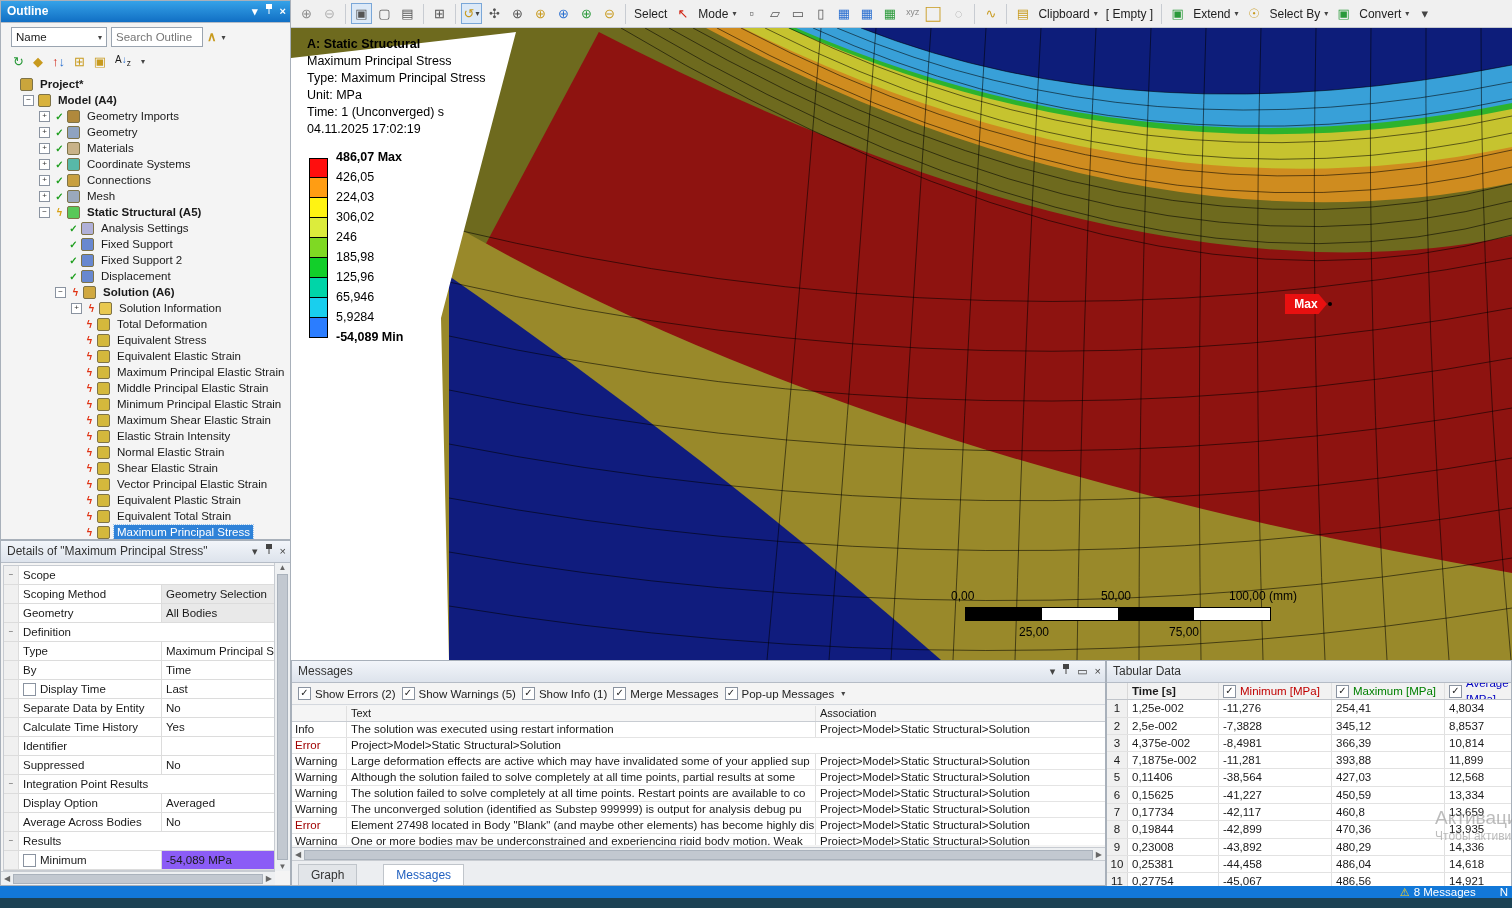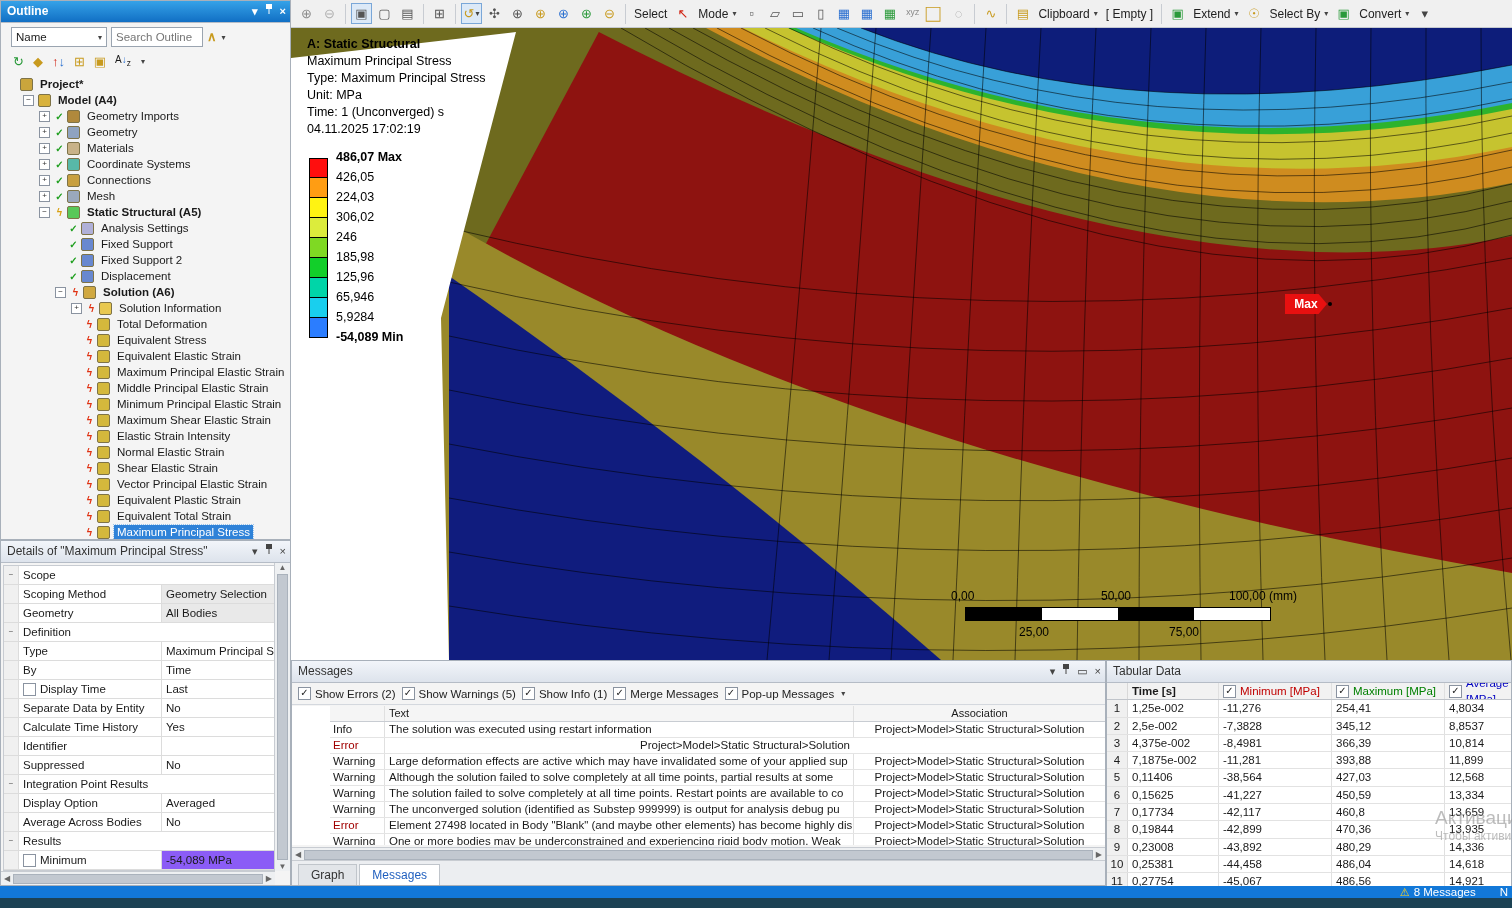--- a/index.html
+++ b/index.html
@@ -70,27 +70,27 @@
             font-size:12px;font-weight:bold;text-align:center;line-height:20px;
             clip-path:polygon(0 0,80% 0,100% 50%,80% 100%,0 100%);}
   #max-dot{position:absolute;left:1037px;top:274px;width:4px;height:4px;background:#000;border-radius:50%;}
   .ruler-lab{position:absolute;font-size:12px;color:#000;white-space:nowrap;}
   #ruler{position:absolute;left:674px;top:579px;width:306px;height:14px;border:1px solid #000;display:flex;box-sizing:border-box;}
   #ruler div{flex:1;}
   
   #msg-check-row{display:flex;align-items:center;gap:6px;padding:4px 6px;border-bottom:1px solid #d4d8de;background:#f4f4f4;}
   .mchk{display:flex;align-items:center;gap:4px;font-size:11.5px;color:#222;white-space:nowrap;}
   .mtable{position:absolute;left:0;top:45px;right:0;bottom:40px;background:#fff;overflow:hidden;}
-  .mrow{display:flex;height:15px;line-height:15px;border-bottom:1px solid #e4e4e4;background:#fff;margin-left:38px;}
+  .mrow{display:flex;height:15px;line-height:15px;border-bottom:1px solid #e4e4e4;background:#fff;}
   .mrow.header{background:#f5f5f5;border-bottom:1px solid #c8ccd2;font-size:11px;}
   .mc1{width:48px;padding:0 3px;border-right:1px solid #e0e0e0;flex:none;overflow:hidden;white-space:nowrap;}
   .mc2{width:460px;padding:0 4px;border-right:1px solid #e0e0e0;flex:none;overflow:hidden;white-space:nowrap;}
-  .mc3{flex:1;padding:0 4px;overflow:hidden;white-space:nowrap;text-align:center;}
+  .mc3{flex:1;padding:0 4px;overflow:hidden;white-space:nowrap;}
   #msg-tabs{position:absolute;left:0;bottom:0;height:24px;right:0;background:#eceef1;border-top:1px solid #c8ccd2;
-            display:flex;align-items:flex-end;padding-left:6px;}
+            display:flex;align-items:flex-end;padding-left:6px;gap:24px;}
   .mtab{padding:3px 12px;font-size:12px;border:1px solid #c0c5cb;border-bottom:none;background:#e2e5e9;color:#333;margin-right:2px;}
   .mtab.active{background:#fff;color:#1f5fbf;}
   
   .trow2{display:flex;height:16.3px;line-height:16px;border-bottom:1px solid #e2e2e2;background:#fff;font-size:11.5px;}
   .tc0{width:20px;background:#f0f0f0;border-right:1px solid #d8d8d8;flex:none;text-align:center;}
   .tc1{width:82px;padding:0 4px;border-right:1px solid #e0e0e0;flex:none;overflow:hidden;}
   .tc2{width:104px;padding:0 4px;border-right:1px solid #e0e0e0;flex:none;overflow:hidden;}
   .tc3{width:104px;padding:0 4px;border-right:1px solid #e0e0e0;flex:none;overflow:hidden;}
   .tc4{flex:1;padding:0 4px;overflow:hidden;}
   .trow2.header{background:#f2f2f2;border-bottom:1px solid #c0c4ca;}

